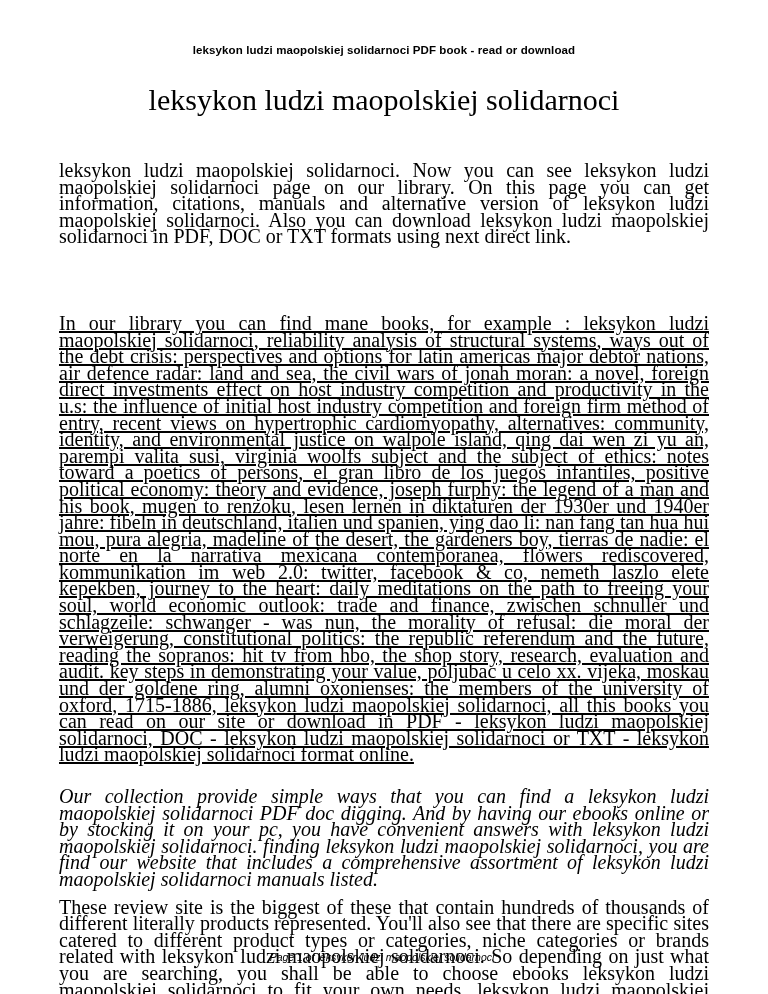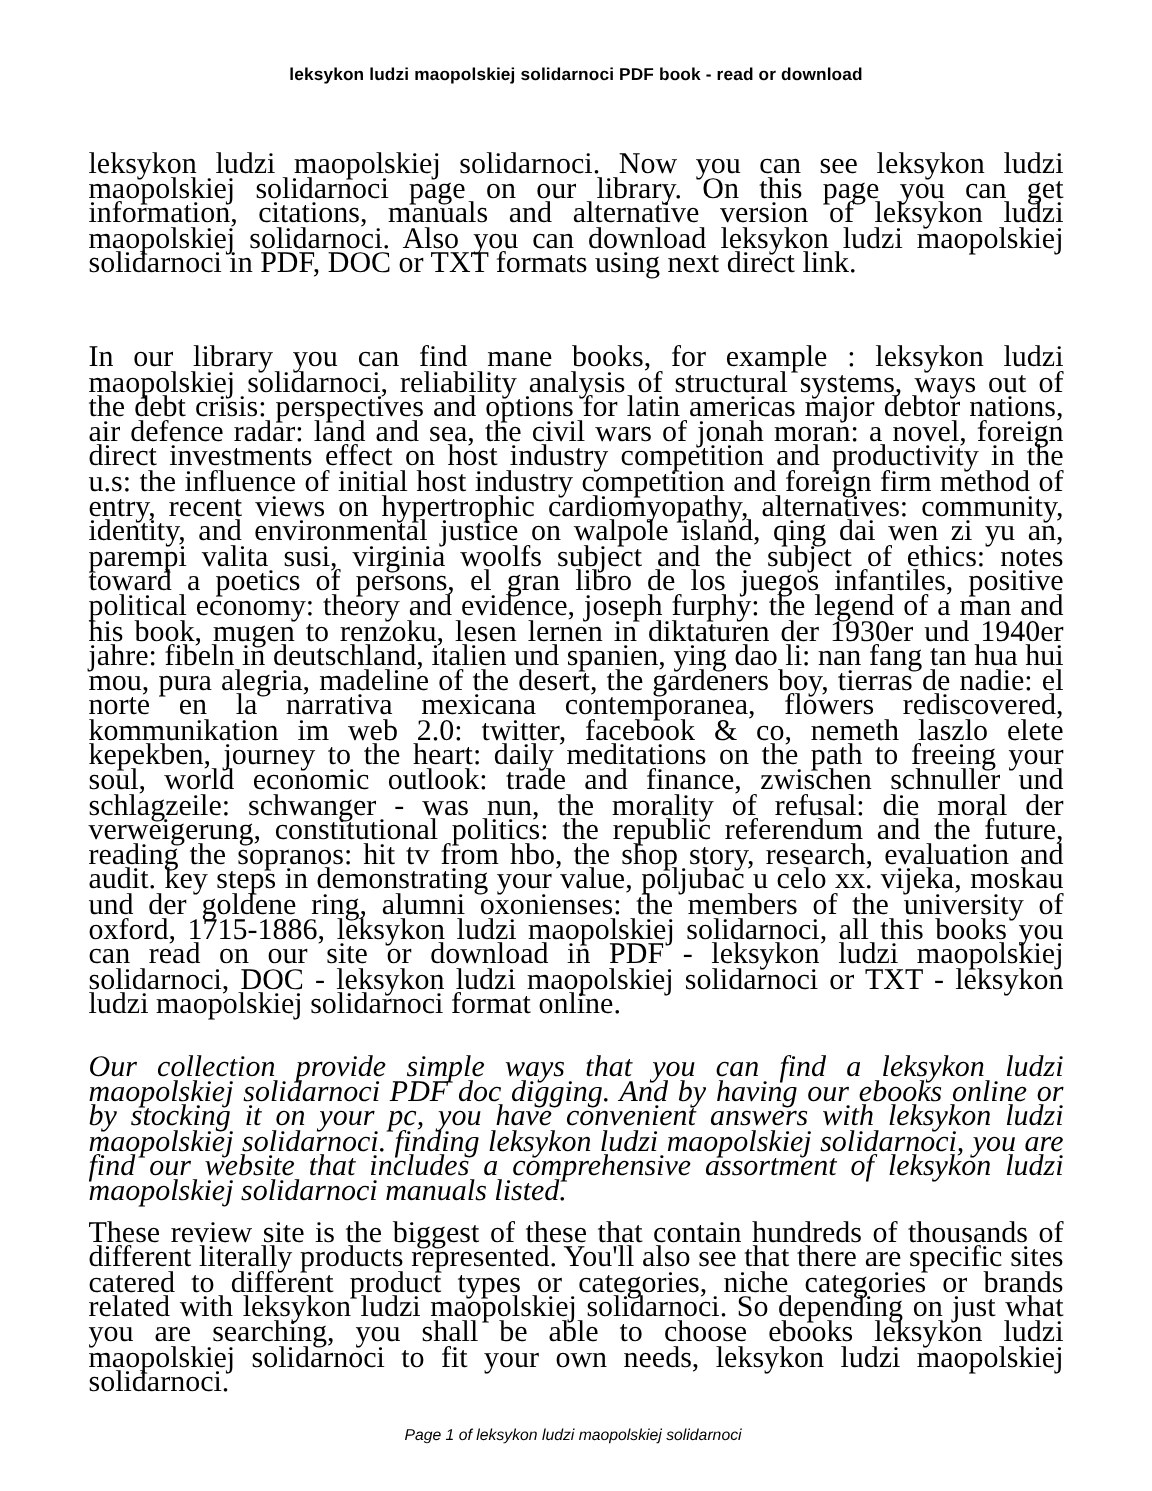--- a/index.html
+++ b/index.html
@@ -37,21 +37,21 @@
     margin: 0 auto;
     font-family: "Liberation Serif", serif;
     font-size: 20px;
     line-height: 16.6px;
     text-align: justify;
   }
   .content p {
     margin: 0;
   }
   .content p.p1 { margin-top: 45px; }
-  .content p.p2 { margin-top: 46px; }
+  .content p.p2 { margin-top: 70px; text-decoration: underline; }
   .content p.p3 { margin-top: 25px; font-style: italic; }
   .content p.p4 { margin-top: 11px; }
   .doc-footer {
     position: absolute;
     bottom: 31px;
     left: 0;
     right: 4px;
     text-align: center;
     font-family: "Liberation Sans", sans-serif;
     font-style: italic;
@@ -59,20 +59,21 @@
     color: #000000;
   }
 </style>
 </head>
 <body>
 
 <div class="page">
 
   <div class="doc-header">leksykon ludzi maopolskiej solidarnoci PDF book - read or download</div>
 
+  <h1 class="doc-title">leksykon ludzi maopolskiej solidarnoci</h1>
 
   <div class="content">
     <p class="p1">leksykon ludzi maopolskiej solidarnoci. Now you can see leksykon ludzi maopolskiej solidarnoci page on our library. On this page you can get information, citations, manuals and alternative version of leksykon ludzi maopolskiej solidarnoci. Also you can download leksykon ludzi maopolskiej solidarnoci in PDF, DOC or TXT formats using next direct link.</p>
     <p class="p2">In our library you can find mane books, for example : leksykon ludzi maopolskiej solidarnoci, reliability analysis of structural systems, ways out of the debt crisis: perspectives and options for latin americas major debtor nations, air defence radar: land and sea, the civil wars of jonah moran: a novel, foreign direct investments effect on host industry competition and productivity in the u.s: the influence of initial host industry competition and foreign firm method of entry, recent views on hypertrophic cardiomyopathy, alternatives: community, identity, and environmental justice on walpole island, qing dai wen zi yu an, parempi valita susi, virginia woolfs subject and the subject of ethics: notes toward a poetics of persons, el gran libro de los juegos infantiles, positive political economy: theory and evidence, joseph furphy: the legend of a man and his book, mugen to renzoku, lesen lernen in diktaturen der 1930er und 1940er jahre: fibeln in deutschland, italien und spanien, ying dao li: nan fang tan hua hui mou, pura alegria, madeline of the desert, the gardeners boy, tierras de nadie: el norte en la narrativa mexicana contemporanea, flowers rediscovered, kommunikation im web 2.0: twitter, facebook &amp; co, nemeth laszlo elete kepekben, journey to the heart: daily meditations on the path to freeing your soul, world economic outlook: trade and finance, zwischen schnuller und schlagzeile: schwanger - was nun, the morality of refusal: die moral der verweigerung, constitutional politics: the republic referendum and the future, reading the sopranos: hit tv from hbo, the shop story, research, evaluation and audit. key steps in demonstrating your value, poljubac u celo xx. vijeka, moskau und der goldene ring, alumni oxonienses: the members of the university of oxford, 1715-1886,  leksykon ludzi maopolskiej solidarnoci, all this books you can read on our site or download in PDF - leksykon ludzi maopolskiej solidarnoci, DOC - leksykon ludzi maopolskiej solidarnoci or TXT - leksykon ludzi maopolskiej solidarnoci format online.</p>
     <p class="p3">Our collection provide simple ways that you can find a leksykon ludzi maopolskiej solidarnoci PDF doc  digging. And by having  our ebooks online or by stocking it on your pc, you have convenient answers with leksykon ludzi maopolskiej solidarnoci.  finding leksykon ludzi maopolskiej solidarnoci, you are  find our website that includes a comprehensive assortment of leksykon ludzi maopolskiej solidarnoci manuals listed.</p>
     <p class="p4">These review site is the biggest of these that contain hundreds of thousands of different literally products represented. You'll also see that there are specific sites catered to different product types or categories, niche categories or brands related with leksykon ludzi maopolskiej solidarnoci. So depending on just what you are searching, you shall be able to choose ebooks leksykon ludzi maopolskiej solidarnoci to fit your own needs, leksykon ludzi maopolskiej solidarnoci.</p>
   </div>
 
   <div class="doc-footer">Page 1 of leksykon ludzi maopolskiej solidarnoci</div>
 

